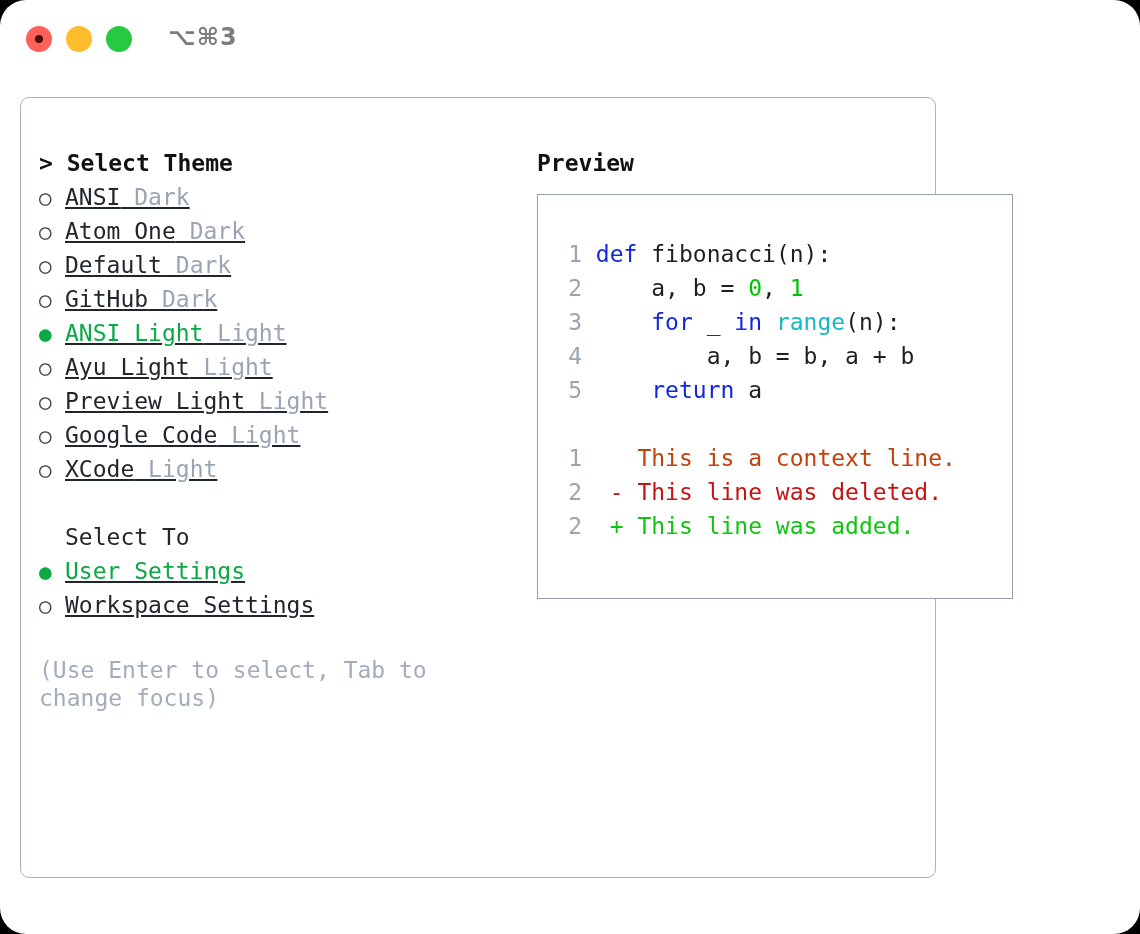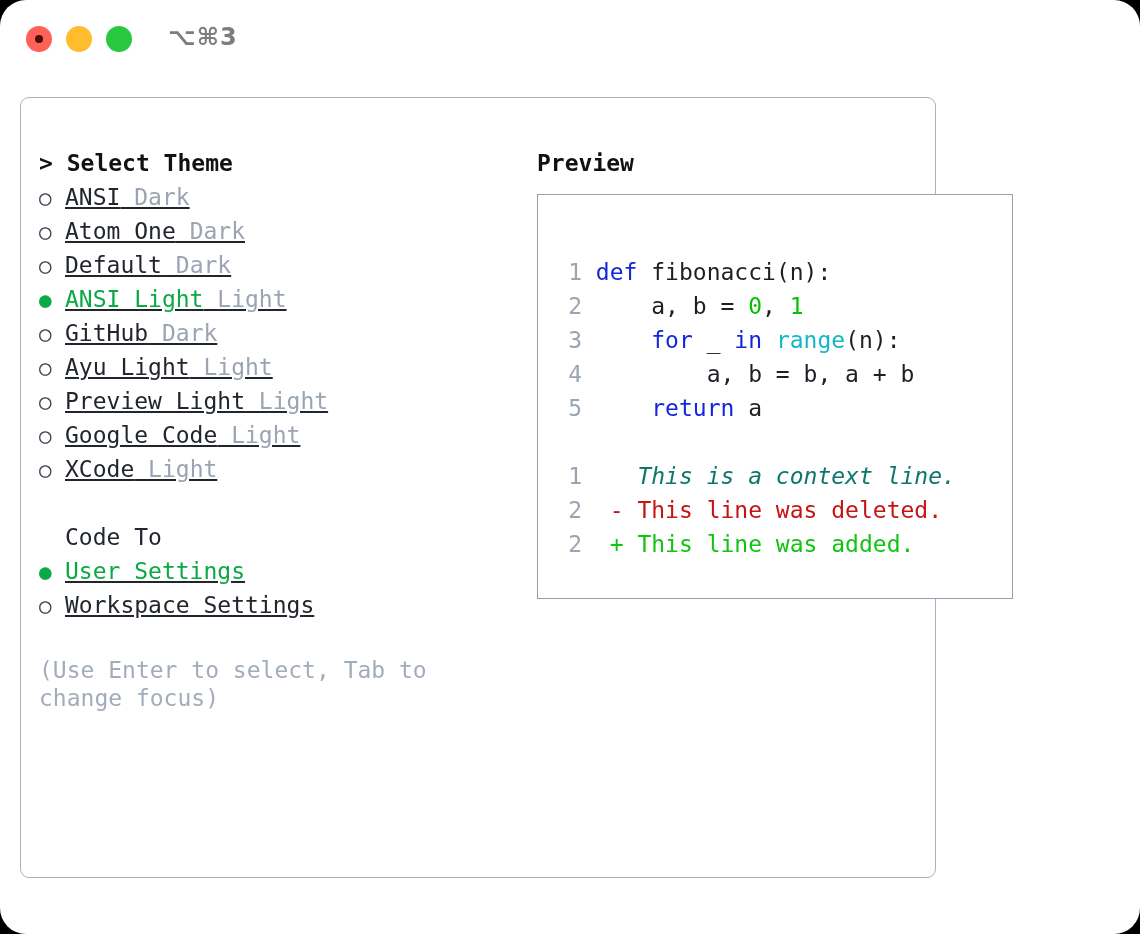--- a/index.html
+++ b/index.html
@@ -142,40 +142,40 @@
     line-height: 34px;
     white-space: pre;
   }
   #preview-box {
     margin-top: 14px;
     width: 476px;
     height: 405px;
     border: 1.5px solid #94a0b0;
     box-sizing: border-box;
     background: #ffffff;
-    padding: 60px 0 0 16px;
+    padding: 42px 0 0 16px;
   }
   .code-line {
     font-size: 23px;
     line-height: 34px;
     white-space: pre;
     height: 34px;
   }
   .ln {
     display: inline-block;
     width: 28px;
     text-align: right;
     color: #9aa5b1;
   }
   .code-text { color: #1c1f24; }
   .tok-kw  { color: #1226dd; }
   .tok-fn  { color: #12b8c4; }
   .tok-num { color: #00c200; }
   .blank-line { height: 34px; }
-  .diff-ctx { color: #0f766e; font-style: italic; }
+  .diff-ctx { color: #c2410c; }
   .diff-del { color: #c61414; }
   .diff-add { color: #11c411; }
 </style>
 </head>
 <body>
 
 <div id="app-window">
 
   <div id="titlebar">
     <div class="traffic-light" id="tl-close"></div>
@@ -186,28 +186,28 @@
   </div>
 
   <div id="main-panel">
 
     <div id="theme-column">
       <div id="theme-header">&gt; Select Theme</div>
       <div id="theme-option-list">
           <div class="opt-row"><span class="bullet">○</span><span class="opt-label">ANSI</span><span class="opt-suffix"> Dark</span></div>
           <div class="opt-row"><span class="bullet">○</span><span class="opt-label">Atom One</span><span class="opt-suffix"> Dark</span></div>
           <div class="opt-row"><span class="bullet">○</span><span class="opt-label">Default</span><span class="opt-suffix"> Dark</span></div>
+          <div class="opt-row"><span class="bullet">○</span><span class="opt-label">GitHub</span><span class="opt-suffix"> Dark</span></div>
           <div class="opt-row selected"><span class="bullet">●</span><span class="opt-label">ANSI Light</span><span class="opt-suffix"> Light</span></div>
-          <div class="opt-row"><span class="bullet">○</span><span class="opt-label">GitHub</span><span class="opt-suffix"> Dark</span></div>
           <div class="opt-row"><span class="bullet">○</span><span class="opt-label">Ayu Light</span><span class="opt-suffix"> Light</span></div>
           <div class="opt-row"><span class="bullet">○</span><span class="opt-label">Preview Light</span><span class="opt-suffix"> Light</span></div>
           <div class="opt-row"><span class="bullet">○</span><span class="opt-label">Google Code</span><span class="opt-suffix"> Light</span></div>
           <div class="opt-row"><span class="bullet">○</span><span class="opt-label">XCode</span><span class="opt-suffix"> Light</span></div>
         </div>
-      <div id="apply-to-header">Code To</div>
+      <div id="apply-to-header">Select To</div>
       <div id="apply-to-list">
           <div class="opt-row selected"><span class="bullet">●</span><span class="opt-label">User Settings</span></div>
           <div class="opt-row"><span class="bullet">○</span><span class="opt-label">Workspace Settings</span></div>
         </div>
       <div id="hint-text">(Use Enter to select, Tab to change focus)</div>
     </div>
 
     <div id="preview-column">
       <div id="preview-header">Preview</div>
       <div id="preview-box">

